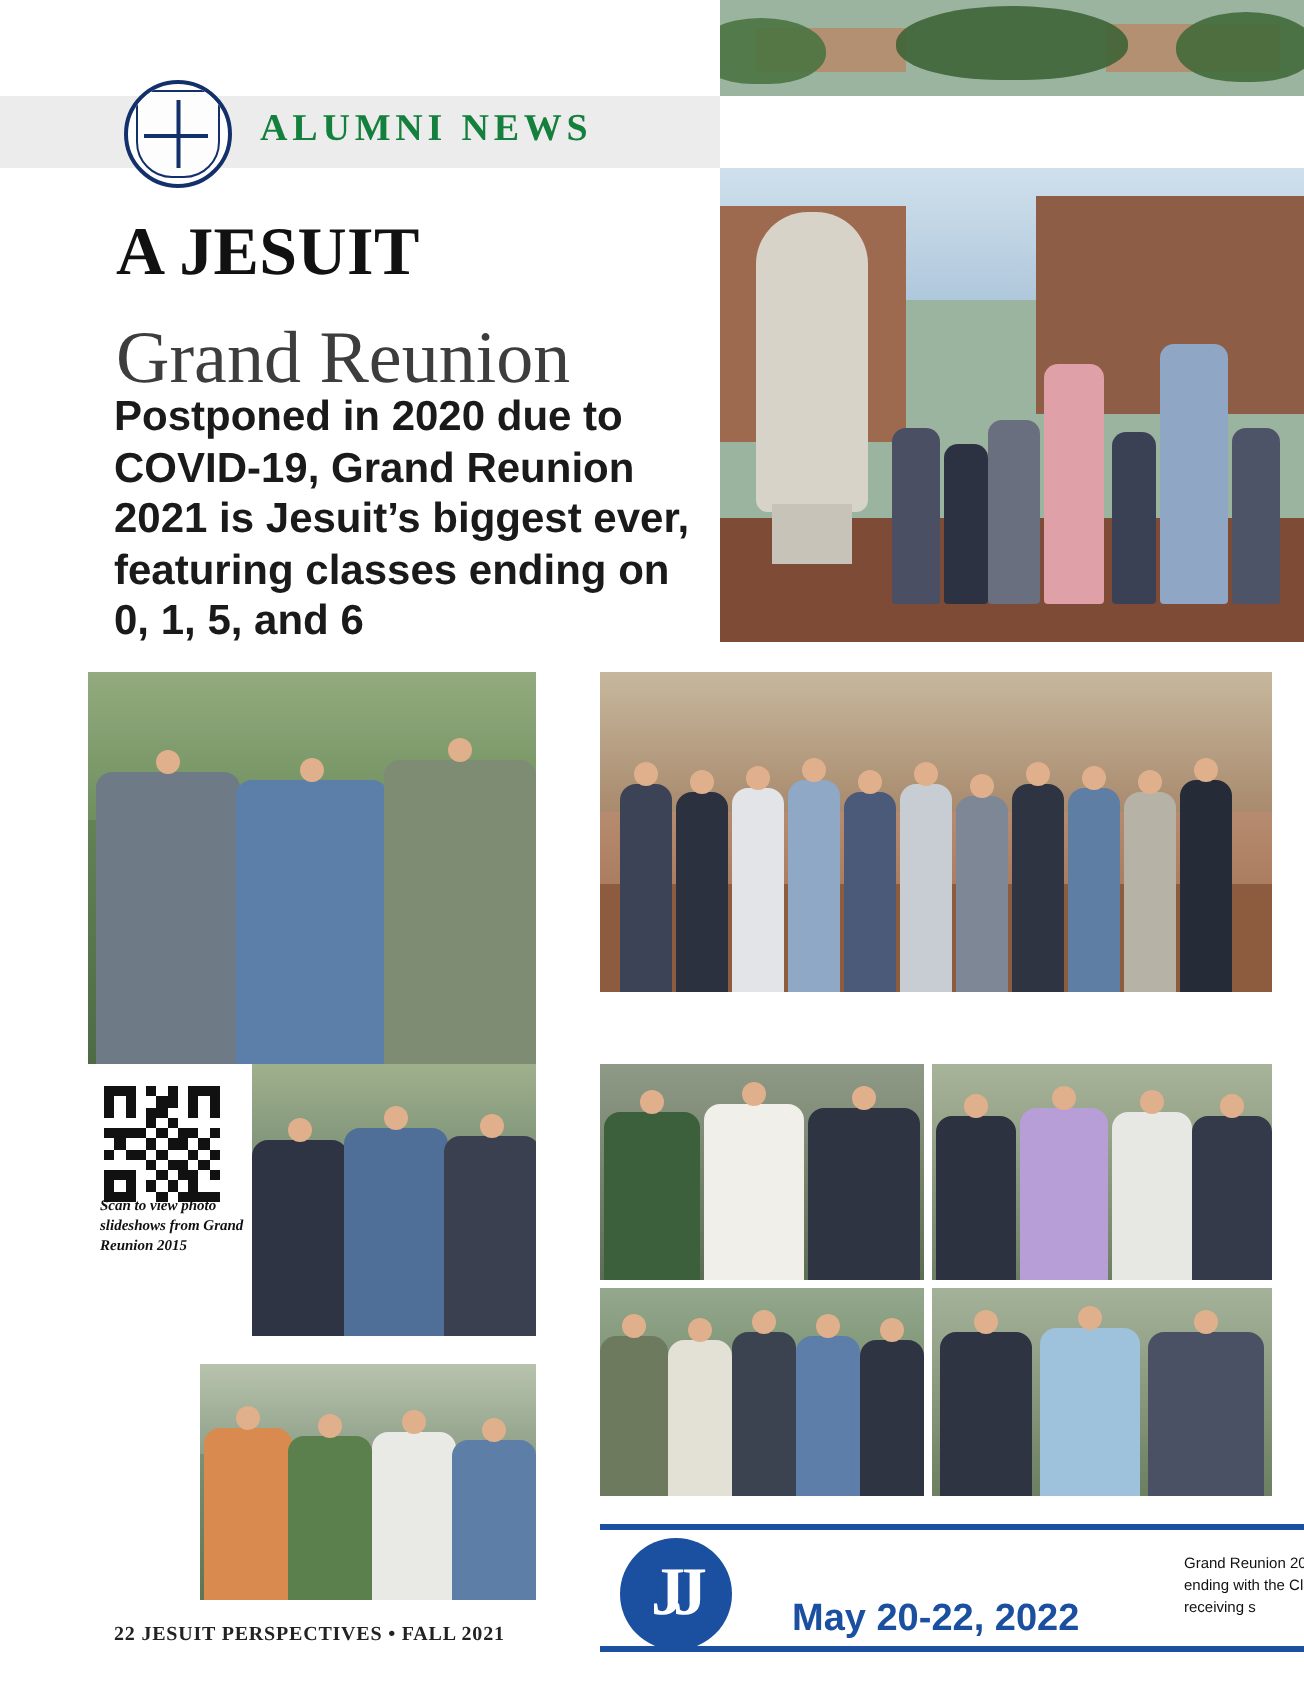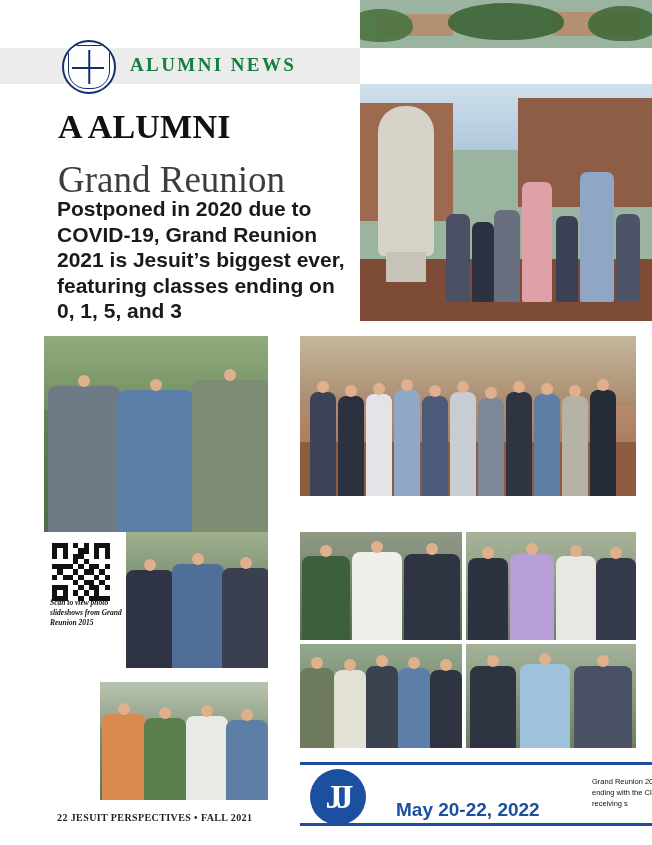--- a/index.html
+++ b/index.html
@@ -354,23 +354,23 @@
     <div class="statue"></div>
     <div class="crowd-fig" style="left:86px;width:24px;height:88px;background:#4a4f63;"></div>
     <div class="crowd-fig" style="left:112px;width:22px;height:80px;background:#2d3242;"></div>
     <div class="crowd-fig" style="left:134px;width:26px;height:92px;background:#6a6f80;"></div>
     <div class="crowd-fig" style="left:162px;width:30px;height:120px;background:#e0a0a8;"></div>
     <div class="crowd-fig" style="left:196px;width:22px;height:86px;background:#3b4154;"></div>
     <div class="crowd-fig" style="left:220px;width:34px;height:130px;background:#8fa7c4;"></div>
     <div class="crowd-fig" style="left:256px;width:24px;height:88px;background:#4d5468;"></div>
   </div>
 
-  <div class="headline-1">A ALUMNI</div>
+  <div class="headline-1">A JESUIT</div>
   <div class="headline-2">Grand Reunion</div>
-  <div class="deck">Postponed in 2020 due to COVID-19, Grand Reunion 2021 is Jesuit’s biggest ever, featuring classes ending on 0, 1, 5, and 3</div>
+  <div class="deck">Postponed in 2020 due to COVID-19, Grand Reunion 2021 is Jesuit’s biggest ever, featuring classes ending on 0, 1, 5, and 6</div>
 
   <div class="photo" style="left:44px;top:336px;width:224px;height:196px;background:linear-gradient(180deg,#6f8f5f,#4d6b45);">
     <div class="ph-sky" style="background:linear-gradient(180deg,#93ab7e,#6f8f5f);"></div>
     <div class="person" style="left:4px;width:72px;height:146px;background:#6e7a86;">
         <span class="head"></span>
       </div>
     <div class="person" style="left:74px;width:76px;height:142px;background:#5b7fa8;">
         <span class="head"></span>
       </div>
     <div class="person" style="left:148px;width:76px;height:152px;background:#7f8c74;">

